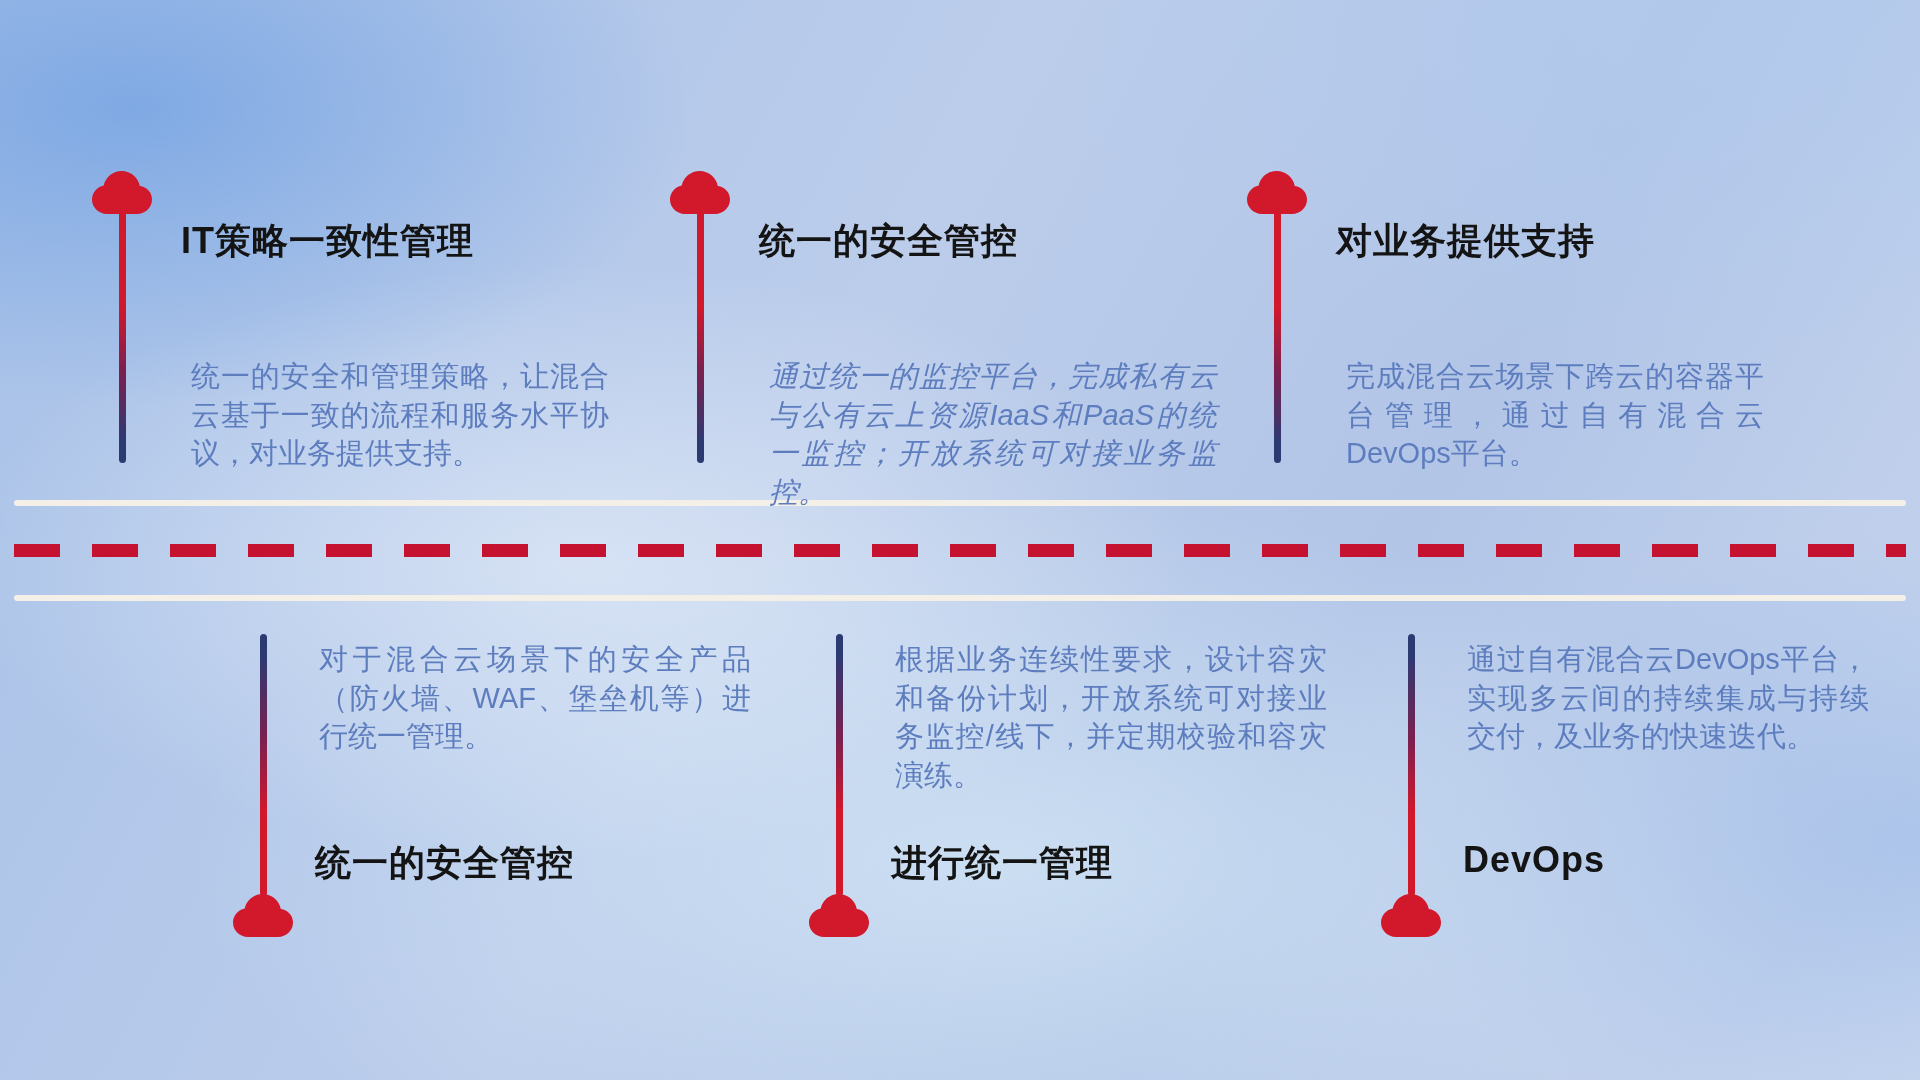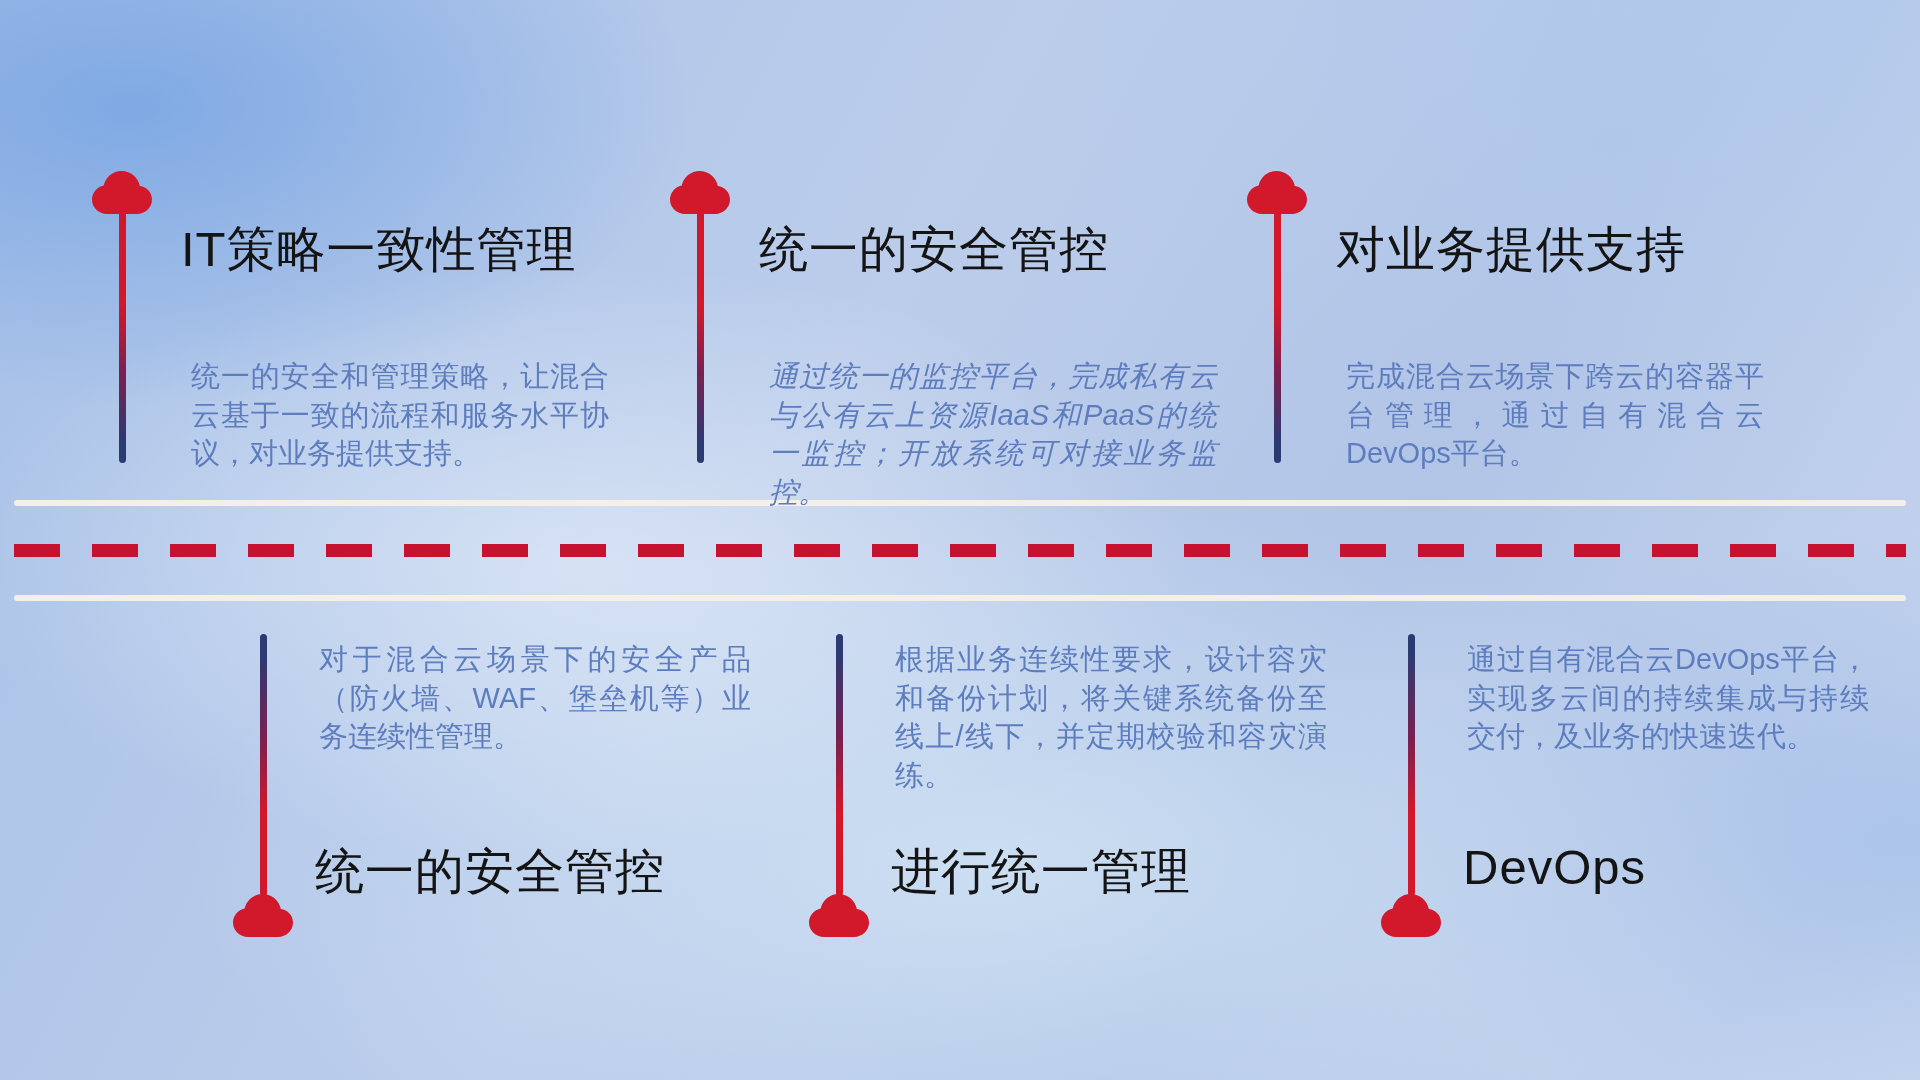--- a/index.html
+++ b/index.html
@@ -54,21 +54,21 @@
   }
   .item-bottom .pin {
     top: 0; height: 262px;
     background: linear-gradient(0deg,
       var(--cloud-red, #d2182b) 0%, var(--cloud-red, #d2182b) 32%,
       #7a2050 60%, var(--line-navy, #2c3a72) 92%);
   }
 
   .title {
     position: absolute; left: 91px;
-    font-size: 49px; font-weight: 400; letter-spacing: 1px;
+    font-size: 36px; font-weight: 700; letter-spacing: 1px;
     color: var(--title-text, #141414); white-space: nowrap;
   }
   .item-top .title { top: 48px; }
   .item-bottom .title { top: 205px; left: 84px; }
 
   .desc {
     position: absolute; left: 101px;
     font-size: 29px; line-height: 1.33;
     color: var(--desc-text, #5d7dbe);
     text-align: justify; line-break: strict;
@@ -116,30 +116,30 @@
     <div class="pin"></div>
     <h2 class="title">对业务提供支持</h2>
     <p class="desc">完成混合云场景下跨云的容器平台管理，通过自有混合云DevOps平台。</p>
   </div>
 
   <div class="item item-bottom item-b1">
     <div class="pin"></div>
     <svg class="cloud-icon" viewBox="0 0 64 46">
       <path fill="currentColor" d="M17 45 C8.7 45 2 38.5 2 30.5 C2 23.5 7 17.7 13.7 16.4 C15.5 8.2 22.9 2 31.7 2 C40.7 2 48.1 8.4 49.8 16.9 C56.7 17.6 62 23.4 62 30.5 C62 38.5 55.3 45 47 45 Z"></path>
     </svg>
-    <p class="desc">对于混合云场景下的安全产品（防火墙、WAF、堡垒机等）业务连续性管理。</p>
+    <p class="desc">对于混合云场景下的安全产品（防火墙、WAF、堡垒机等）进行统一管理。</p>
     <h2 class="title">统一的安全管控</h2>
   </div>
 
   <div class="item item-bottom item-b2">
     <div class="pin"></div>
     <svg class="cloud-icon" viewBox="0 0 64 46">
       <path fill="currentColor" d="M17 45 C8.7 45 2 38.5 2 30.5 C2 23.5 7 17.7 13.7 16.4 C15.5 8.2 22.9 2 31.7 2 C40.7 2 48.1 8.4 49.8 16.9 C56.7 17.6 62 23.4 62 30.5 C62 38.5 55.3 45 47 45 Z"></path>
     </svg>
-    <p class="desc">根据业务连续性要求，设计容灾和备份计划，将关键系统备份至线上/线下，并定期校验和容灾演练。</p>
+    <p class="desc">根据业务连续性要求，设计容灾和备份计划，开放系统可对接业务监控/线下，并定期校验和容灾演练。</p>
     <h2 class="title">进行统一管理</h2>
   </div>
 
   <div class="item item-bottom item-b3">
     <div class="pin"></div>
     <svg class="cloud-icon" viewBox="0 0 64 46">
       <path fill="currentColor" d="M17 45 C8.7 45 2 38.5 2 30.5 C2 23.5 7 17.7 13.7 16.4 C15.5 8.2 22.9 2 31.7 2 C40.7 2 48.1 8.4 49.8 16.9 C56.7 17.6 62 23.4 62 30.5 C62 38.5 55.3 45 47 45 Z"></path>
     </svg>
     <p class="desc">通过自有混合云DevOps平台，实现多云间的持续集成与持续交付，及业务的快速迭代。</p>
     <h2 class="title">DevOps</h2>

